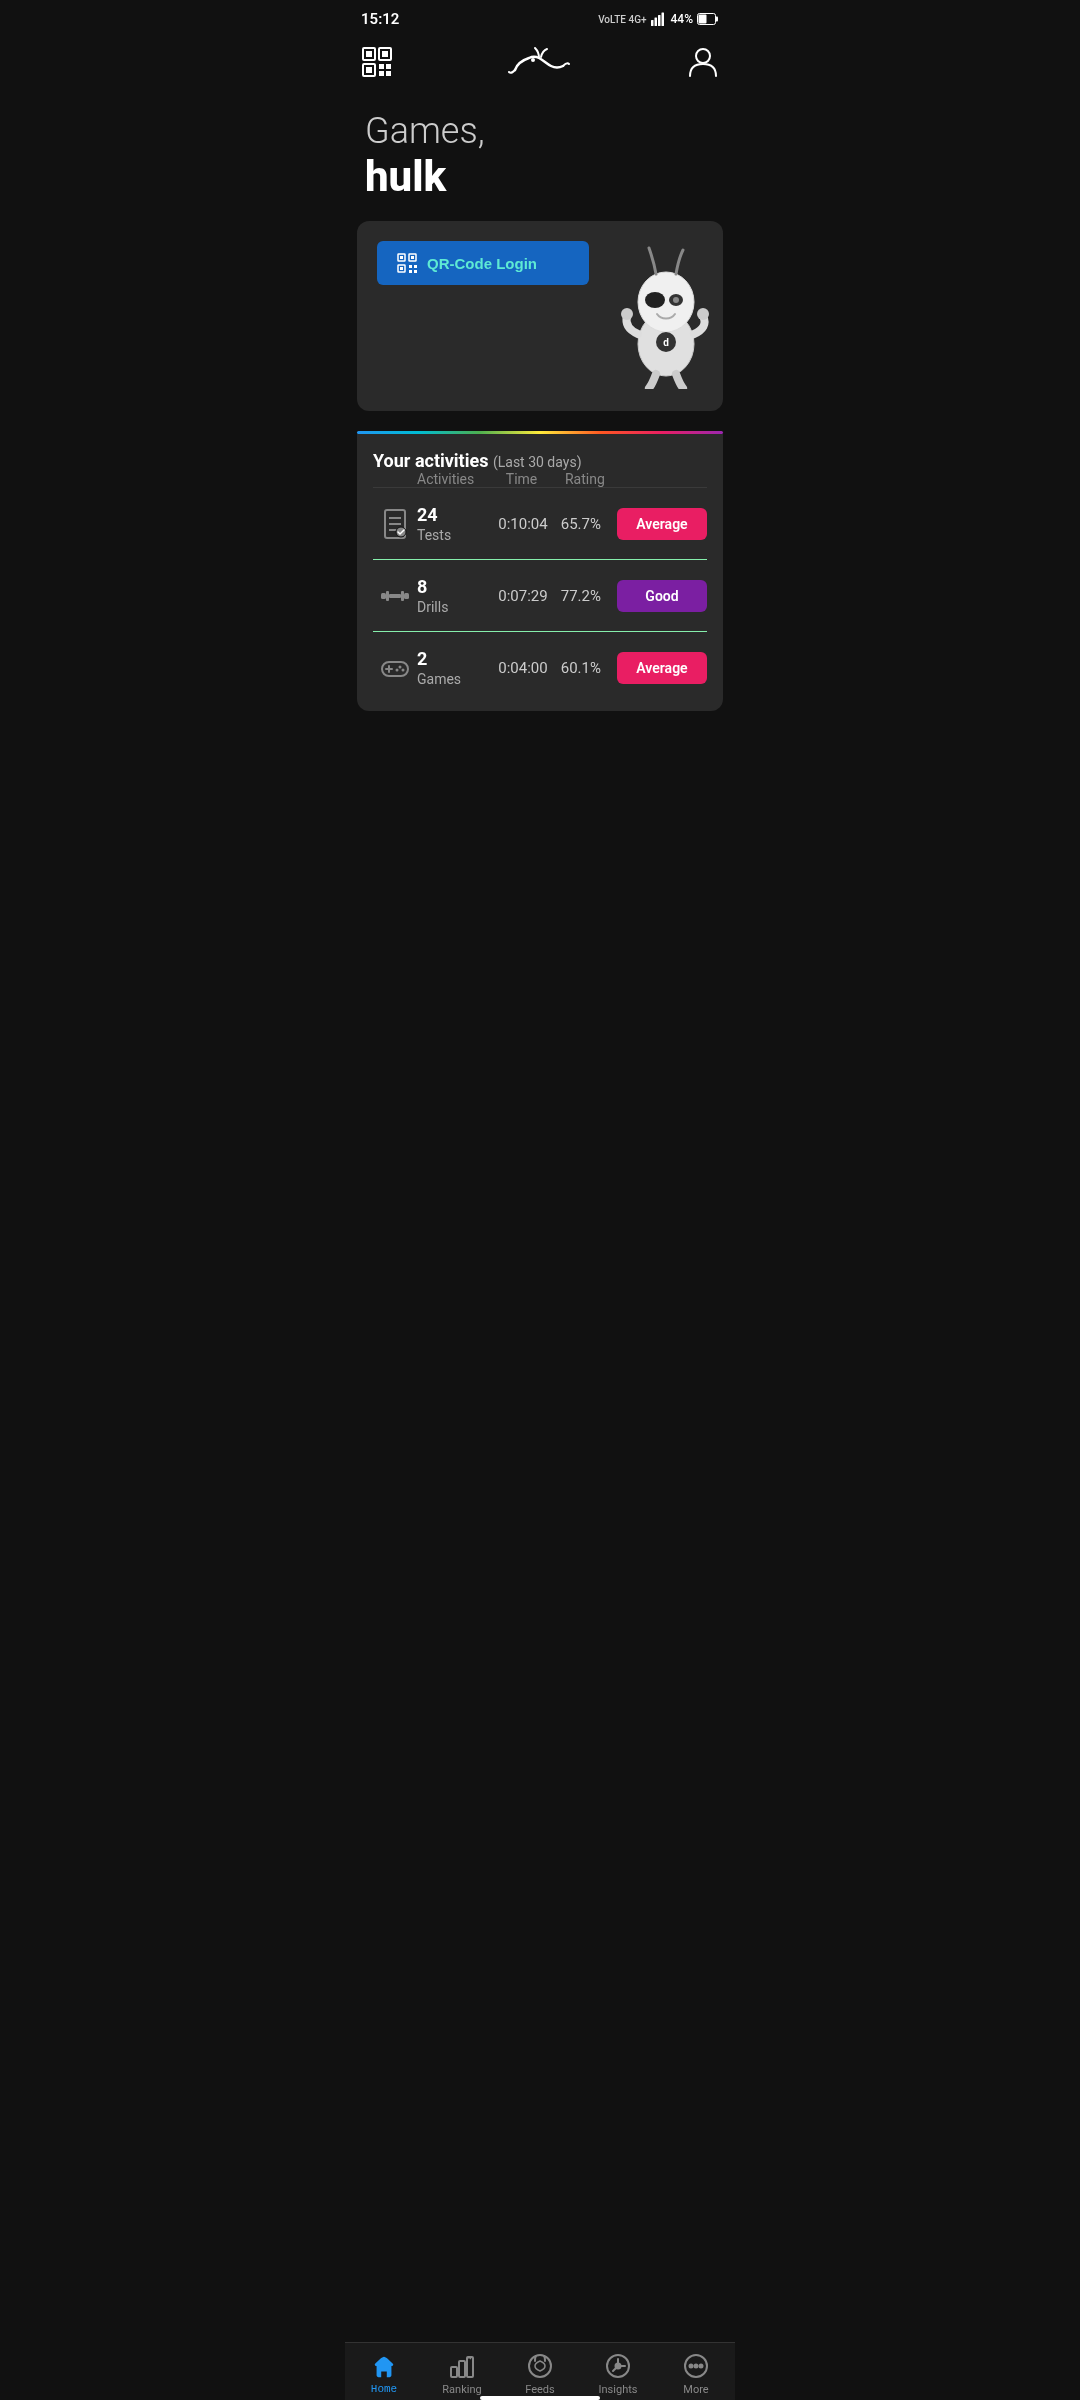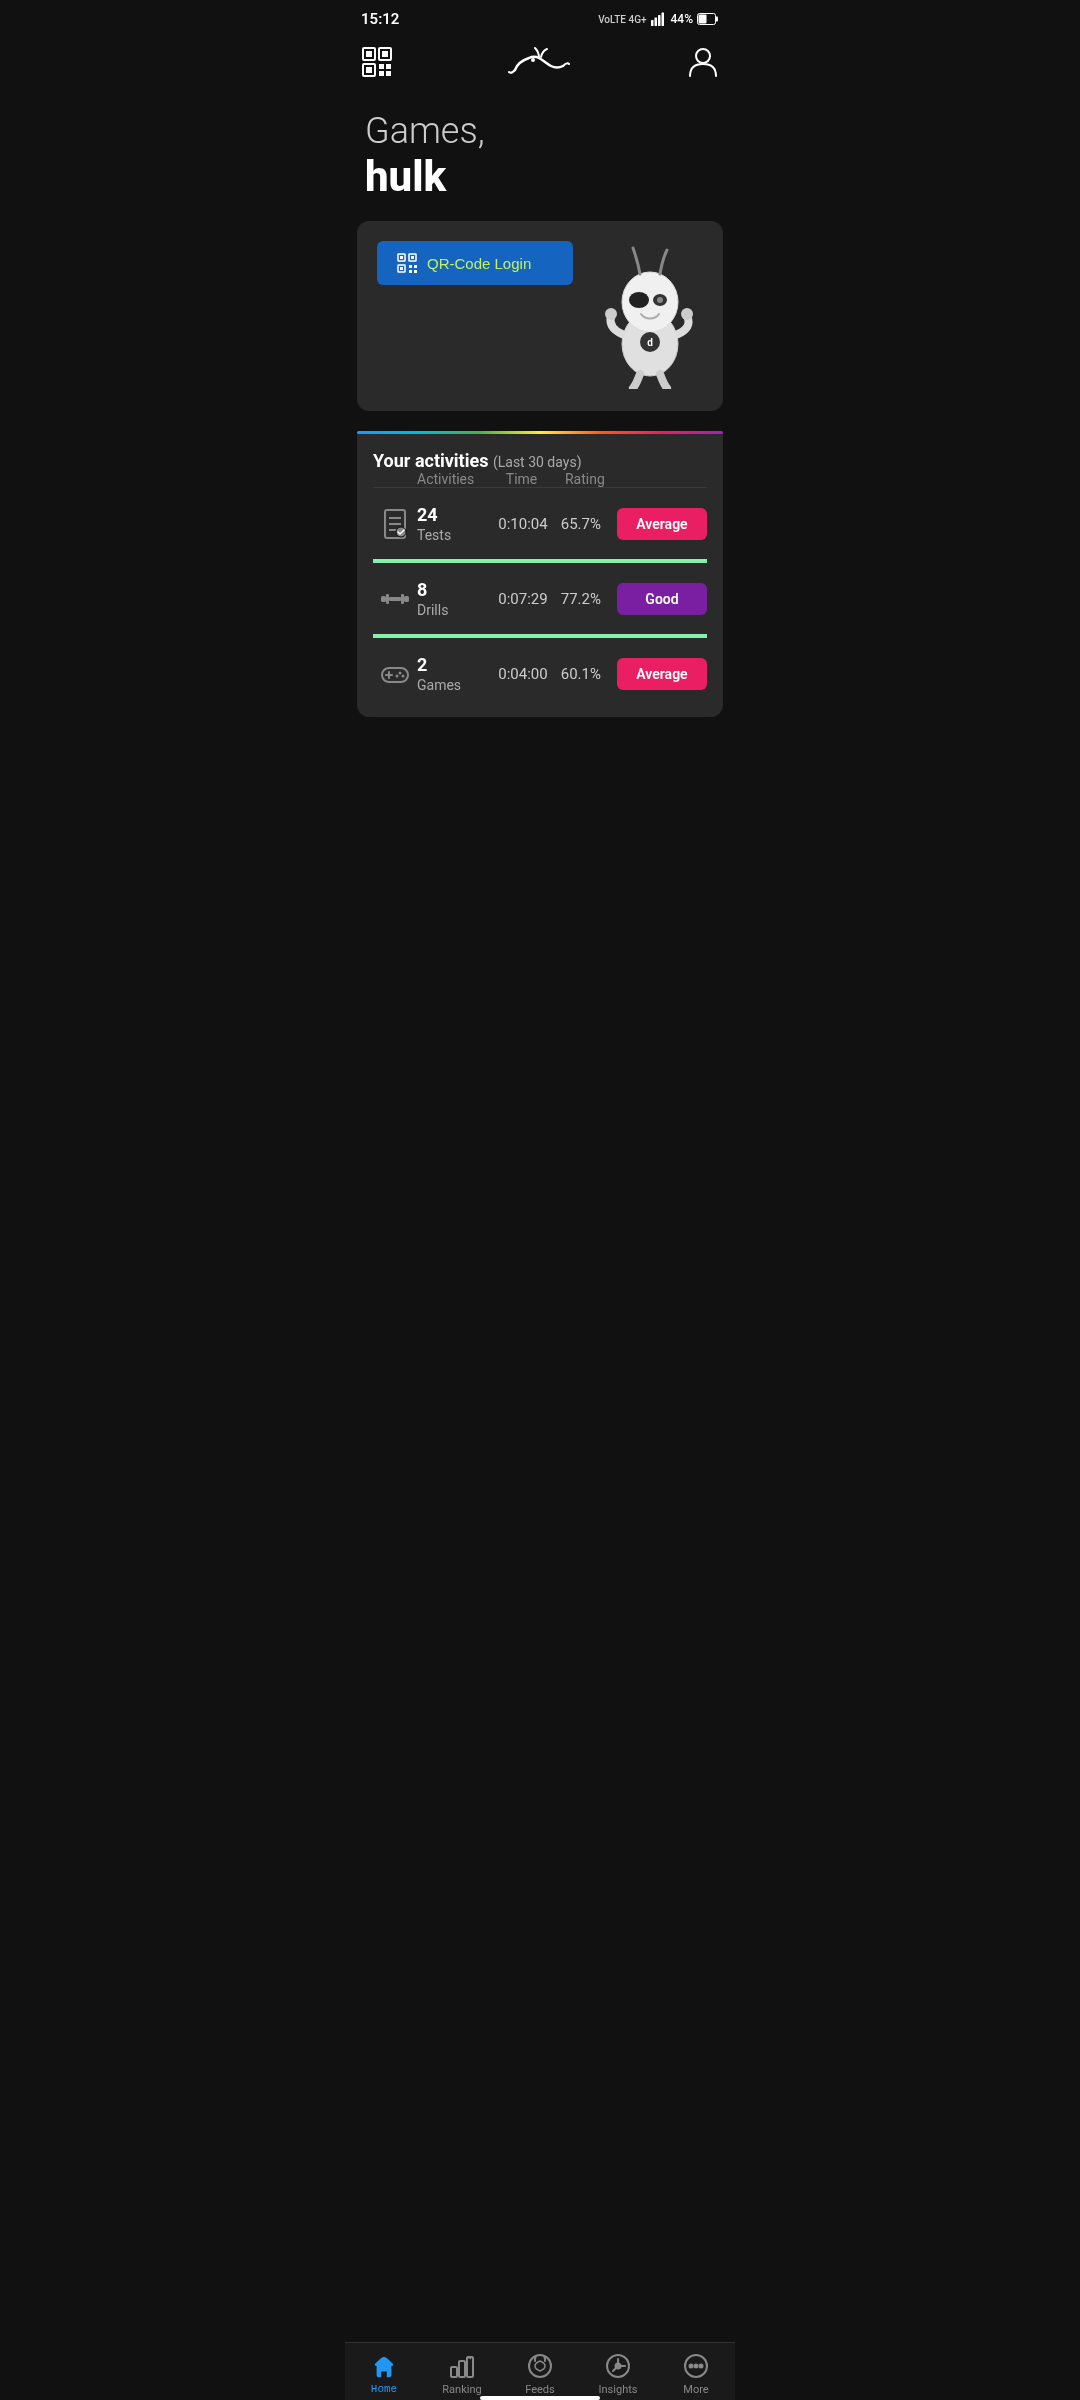--- a/index.html
+++ b/index.html
@@ -100,31 +100,31 @@
 
     .promo-text {
       font-size: 16px;
       color: #e0e0e0;
       line-height: 1.5;
       margin-bottom: 16px;
     }
 
     .qr-login-btn {
       background: #1565C0;
-      color: #bef264;
+      color: #5eead4;
       border: none;
       border-radius: 6px;
       padding: 12px 20px;
       font-size: 15px;
-      font-weight: 400;
+      font-weight: 700;
       display: flex;
       align-items: center;
       gap: 10px;
       cursor: pointer;
-      width: 196px;
+      width: 212px;
     }
 
     .robot-img {
       width: 130px;
       height: 150px;
       flex-shrink: 0;
       display: flex;
       align-items: center;
       justify-content: center;
     }
@@ -186,21 +186,21 @@
     }
 
     .col-badge {
       flex: 1.2;
     }
 
     .activity-row {
       display: flex;
       align-items: center;
       padding: 16px 0;
-      border-bottom: 4px solid #86efac;
+      border-bottom: 1px solid #86efac;
     }
 
     .activity-row:last-child {
       border-bottom: none;
     }
 
     .activity-icon-col {
       width: 44px;
       display: flex;
       align-items: center;

